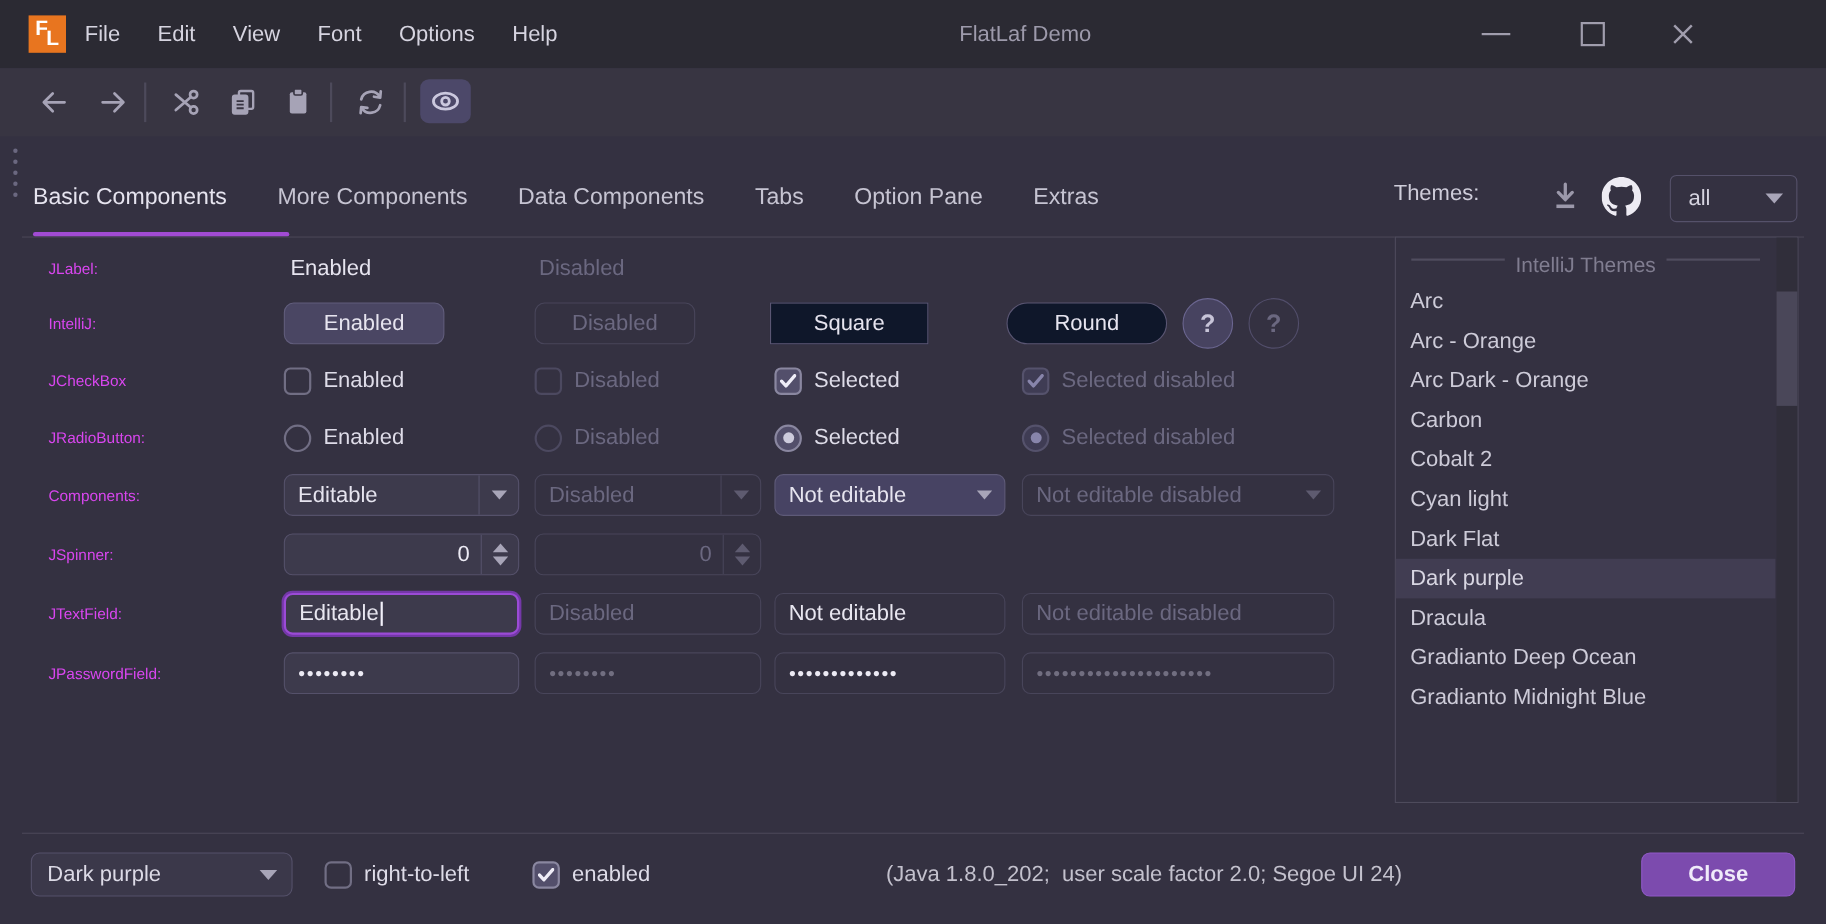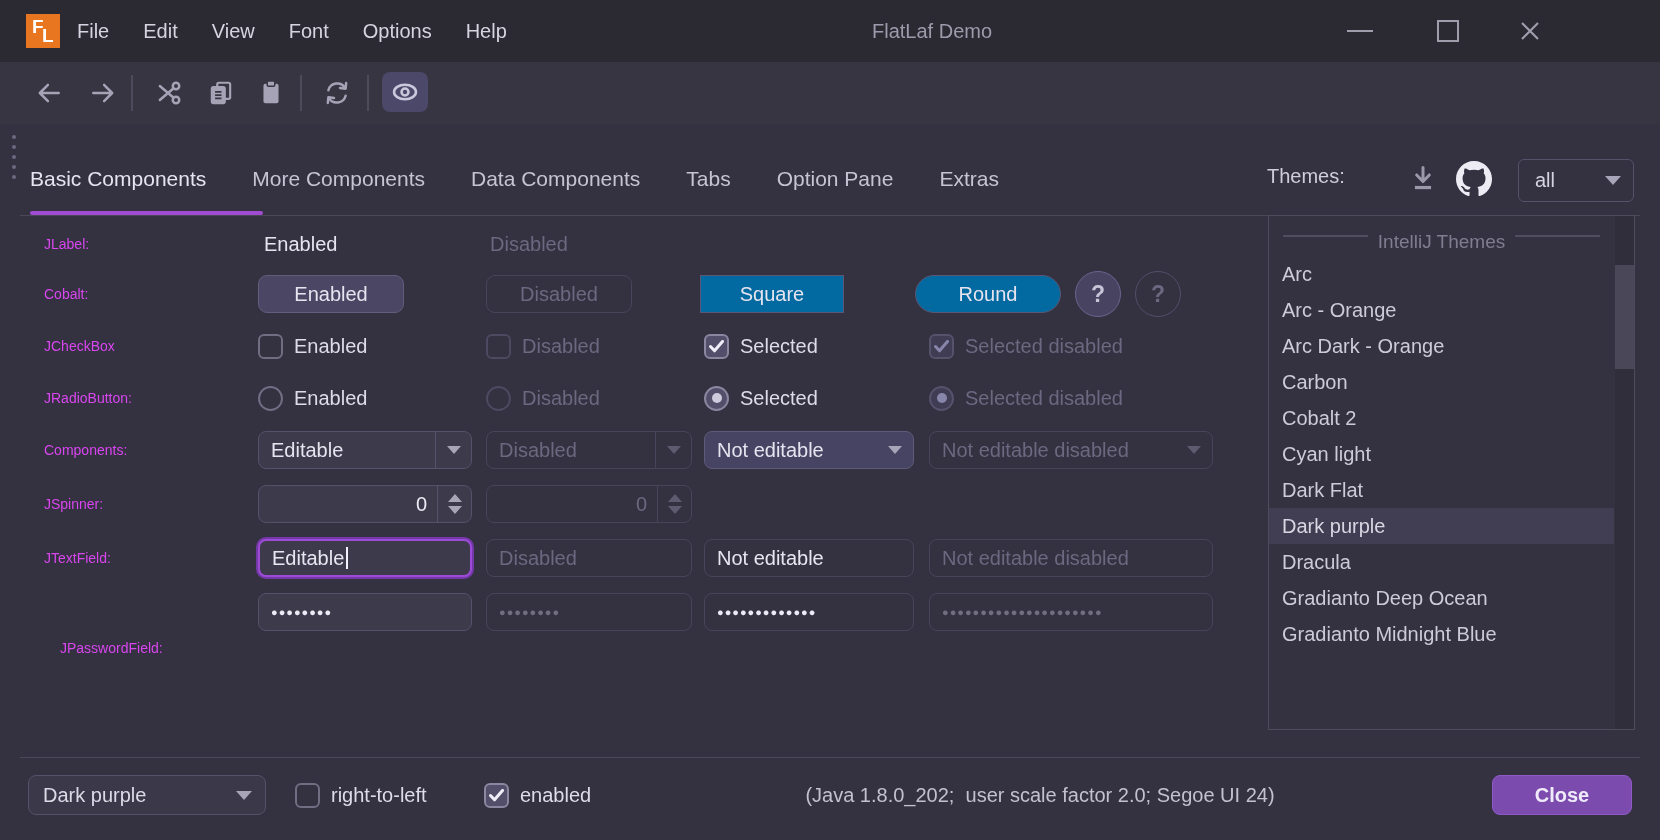--- a/index.html
+++ b/index.html
@@ -57,21 +57,21 @@
   .vthumb { position:absolute; top:49px; right:0; width:19px; height:104px; background:#4A4759; }
 
   
   .flabel { position:absolute; left:44px; font-size:14px; color:#d946ef; line-height:26px; }
   .ptext  { position:absolute; font-size:20px; line-height:26px; }
   .en { color:#E6E4EF; }
   .dis { color:#6B6880; }
 
   .btn { position:absolute; height:38px; border-radius:9px; display:flex; align-items:center; justify-content:center; font-size:20px; cursor:default; }
   .btn.filled { background:#4A4663; border:1px solid #615D7C; color:#E6E4EF; }
-  .btn.outlined { background:#0369a1; border:1px solid #5A5673; color:#E6E4EF; }
+  .btn.outlined { background:#0f172a; border:1px solid #5A5673; color:#E6E4EF; }
   .btn.disabled { background:transparent; border:1px solid #48455A; color:#6B6880; }
   .btn.sq { border-radius:0; }
   .btn.rnd { border-radius:19px; }
   .help { position:absolute; width:46px; height:46px; border-radius:50%; display:flex; align-items:center; justify-content:center; font-size:23px; font-weight:bold; }
   .help.on  { background:#474360; border:1px solid #6B6690; color:#C7C4D8; }
   .help.off { background:transparent; border:1px solid #524E6B; color:#6B6880; }
 
   .checkrow { position:absolute; display:flex; align-items:center; gap:11px; height:26px; }
   .cb { width:25px; height:25px; border-radius:6px; border:2px solid #716E84; display:flex; align-items:center; justify-content:center; flex:none; }
   .cb.checked { background:#534F6B; border-color:#8A87A0; }
@@ -263,21 +263,21 @@
   <div class="theme-item">Gradianto Deep Ocean</div>
   <div class="theme-item">Gradianto Midnight Blue</div>
   <div class="vtrack"></div>
   <div class="vthumb"></div>
 </div>
 
 <div class="flabel" style="top:231px;">JLabel:</div>
 <div class="ptext en" style="left:264px; top:231px;">Enabled</div>
 <div class="ptext dis" style="left:490px; top:231px;">Disabled</div>
 
-<div class="flabel" style="top:281px;">Cobalt:</div>
+<div class="flabel" style="top:281px;">IntelliJ:</div>
 <div class="btn filled" style="left:258px; top:275px; width:146px;">Enabled</div>
 <div class="btn disabled" style="left:486px; top:275px; width:146px;">Disabled</div>
 <div class="btn outlined sq" style="left:700px; top:275px; width:144px;">Square</div>
 <div class="btn outlined rnd" style="left:915px; top:275px; width:146px;">Round</div>
 <div class="help on" style="left:1075px; top:271px;">?</div>
 <div class="help off" style="left:1135px; top:271px;">?</div>
 
 <div class="flabel" style="top:333px;">JCheckBox</div>
 <div class="checkrow" style="left:258px; top:333px;">
   <span class="cb"></span>
@@ -372,21 +372,21 @@
 <div class="tf dis" style="left:486px; top:539px; width:206px; color:#6B6880;">
   <span>Disabled</span>
 </div>
 <div class="tf" style="left:704px; top:539px; width:210px; color:#E8E6F0;">
   <span>Not editable</span>
 </div>
 <div class="tf" style="left:929px; top:539px; width:284px; color:#6B6880;">
   <span>Not editable disabled</span>
 </div>
 
-<div class="flabel" style="top:635px;margin-left:16px;">JPasswordField:</div>
+<div class="flabel" style="top:599px;">JPasswordField:</div>
 <div class="tf fill" style="left:258px; top:593px; width:214px;">
   <span class="dots bright">●●●●●●●●</span>
 </div>
 <div class="tf" style="left:486px; top:593px; width:206px;">
   <span class="dots dim">●●●●●●●●</span>
 </div>
 <div class="tf" style="left:704px; top:593px; width:210px;">
   <span class="dots bright">●●●●●●●●●●●●●</span>
 </div>
 <div class="tf" style="left:929px; top:593px; width:284px;">

